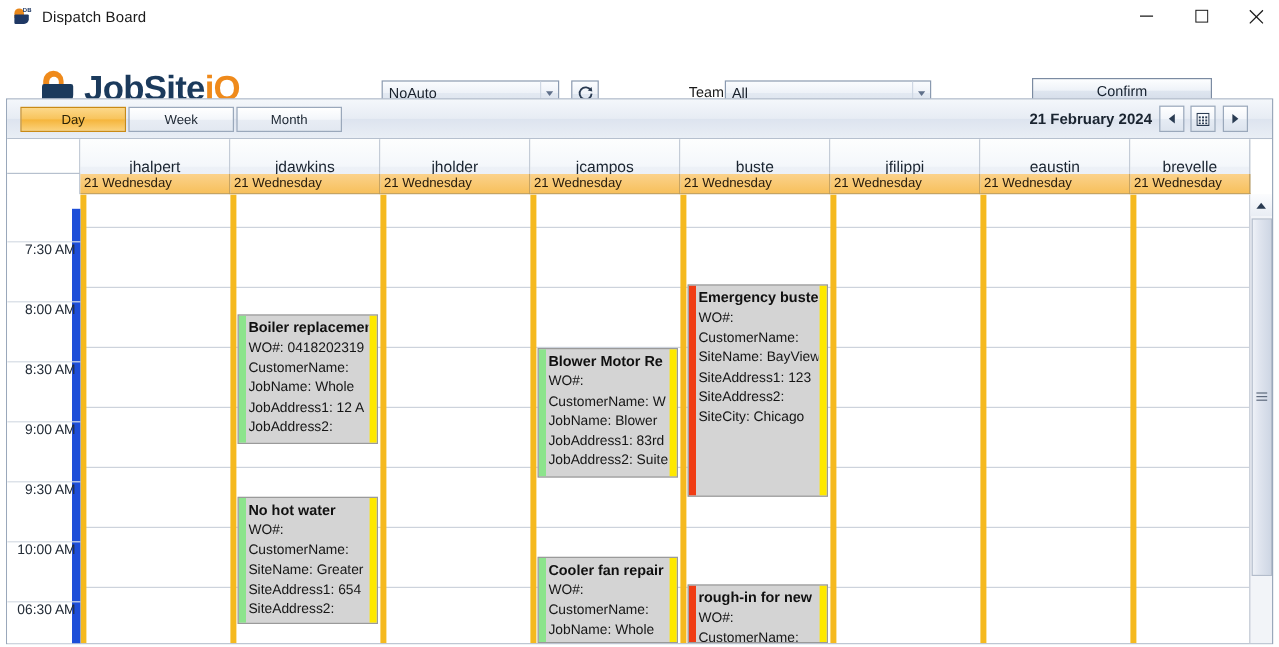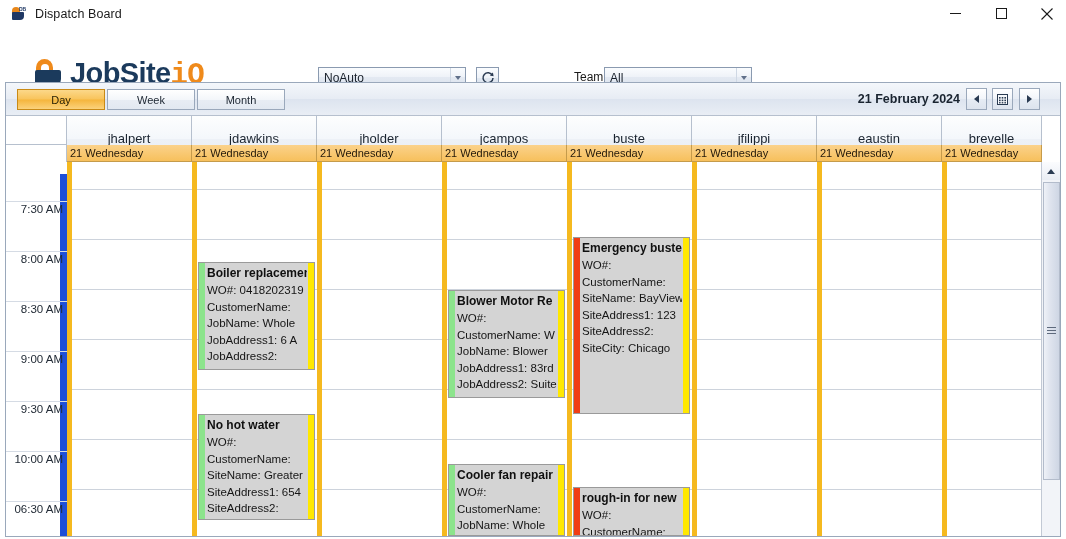--- a/index.html
+++ b/index.html
@@ -52,40 +52,40 @@
   .brand .logo .hook {
     position:absolute; left:3px; top:1px; width:17px; height:17px;
     background:#ef8a1b; border-radius:9px 9px 2px 2px;
   }
   .brand .logo .hook-in {
     position:absolute; left:8px; top:6px; width:8px; height:11px;
     background:#ffffff; border-radius:4px 4px 0 0;
   }
   .brand .wordmark { font-size:29px; font-weight:bold; letter-spacing:-0.6px; }
   .brand .wm-dark { color:#1b3a5c; }
-  .brand .wm-orange { color:#ef8a1b;font-family:Liberation Mono, monospace; }
+  .brand .wm-orange { color:#ef8a1b; }
 
   .combo {
     position:absolute; border:1px solid #8a9ab0;
     background:linear-gradient(to bottom,#fafcfe 0%,#eef2f8 48%,#e3e9f2 50%,#dce3ee 100%);
     height:21px; font-size:12px; color:#18202b;
     display:flex; align-items:center;
   }
   .combo .cval { padding-left:5px; flex:1; white-space:nowrap; overflow:hidden; }
   .combo .arrow {
     width:15px; height:19px; display:flex; align-items:center; justify-content:center;
     border-left:1px solid #cfd8e4;
   }
   .combo .arrow i {
     display:block; width:0; height:0;
     border-left:3.5px solid transparent; border-right:3.5px solid transparent;
     border-top:4px solid #60708a;
   }
   #combo-noauto { left:318px; top:40px; width:148px; }
-  #combo-team   { left:604px; top:40px; width:148px; }
+  #combo-team   { left:604px; top:40px; width:172px; }
   .team-label { position:absolute; left:574px; top:43px; font-size:12px; color:#1a1a1a; }
 
   .refresh-btn {
     position:absolute; left:476px; top:40px; width:23px; height:22px;
     border:1px solid #8a9ab0;
     background:linear-gradient(to bottom,#fbfdff 0%,#eef2f8 50%,#e1e8f1 52%,#dbe2ed 100%);
     display:flex; align-items:center; justify-content:center;
   }
   .confirm-btn {
     position:absolute; left:860px; top:38px; width:150px; height:21px;
@@ -276,20 +276,21 @@
     </div>
 
     <div class="team-label">Team</div>
     <div class="combo" id="combo-team">
       <span class="cval">All</span>
       <span class="arrow">
           <i></i>
         </span>
     </div>
 
+    <div class="confirm-btn">Confirm</div>
   </div>
 
   <div class="scheduler">
 
     <div class="sched-header">
       <div class="viewbtn active" id="btn-day">Day</div>
       <div class="viewbtn" id="btn-week">Week</div>
       <div class="viewbtn" id="btn-month">Month</div>
 
       <div class="date-label">21 February 2024</div>
@@ -396,21 +397,21 @@
         <div class="vline" style="left: 811px;"></div>
         <div class="vline" style="left: 936px;"></div>
         <div class="appt" style="left: 192px; top: 100px; width: 117px; height: 108px;">
           <div class="stripe-l" style="background: rgb(140, 228, 140);"></div>
           <div class="stripe-r" style="background: rgb(255, 232, 0);"></div>
           <div class="body">
             <div class="atitle">Boiler replacemen</div>
             <div class="aline">WO#: 0418202319</div>
             <div class="aline">CustomerName:</div>
             <div class="aline">JobName: Whole </div>
-            <div class="aline">JobAddress1: 6 A</div>
+            <div class="aline">JobAddress1: 12 A</div>
             <div class="aline">JobAddress2:</div>
           </div>
         </div>
         <div class="appt" style="left: 192px; top: 252px; width: 117px; height: 106px;">
           <div class="stripe-l" style="background: rgb(140, 228, 140);"></div>
           <div class="stripe-r" style="background: rgb(255, 232, 0);"></div>
           <div class="body">
             <div class="atitle">No hot water</div>
             <div class="aline">WO#:</div>
             <div class="aline">CustomerName:</div>

